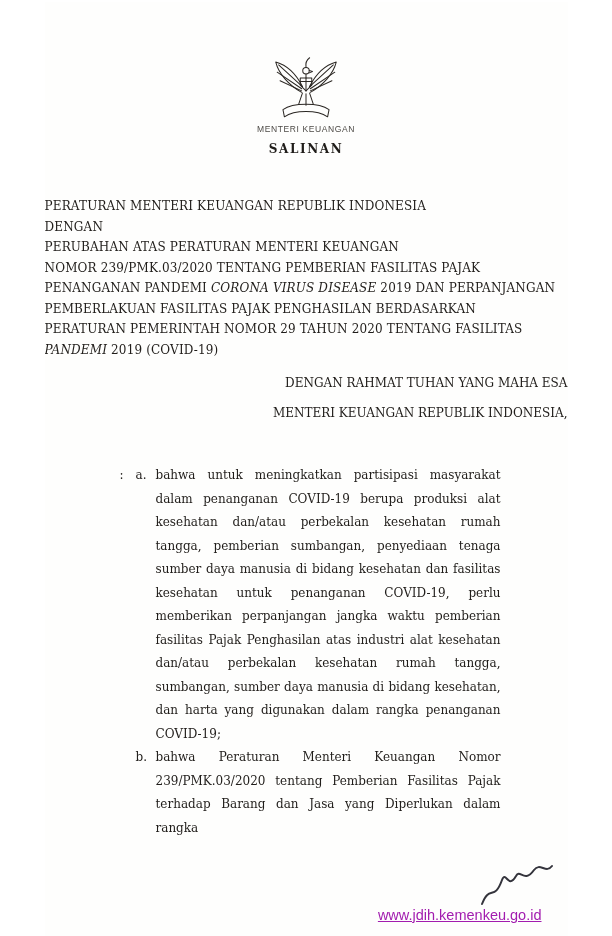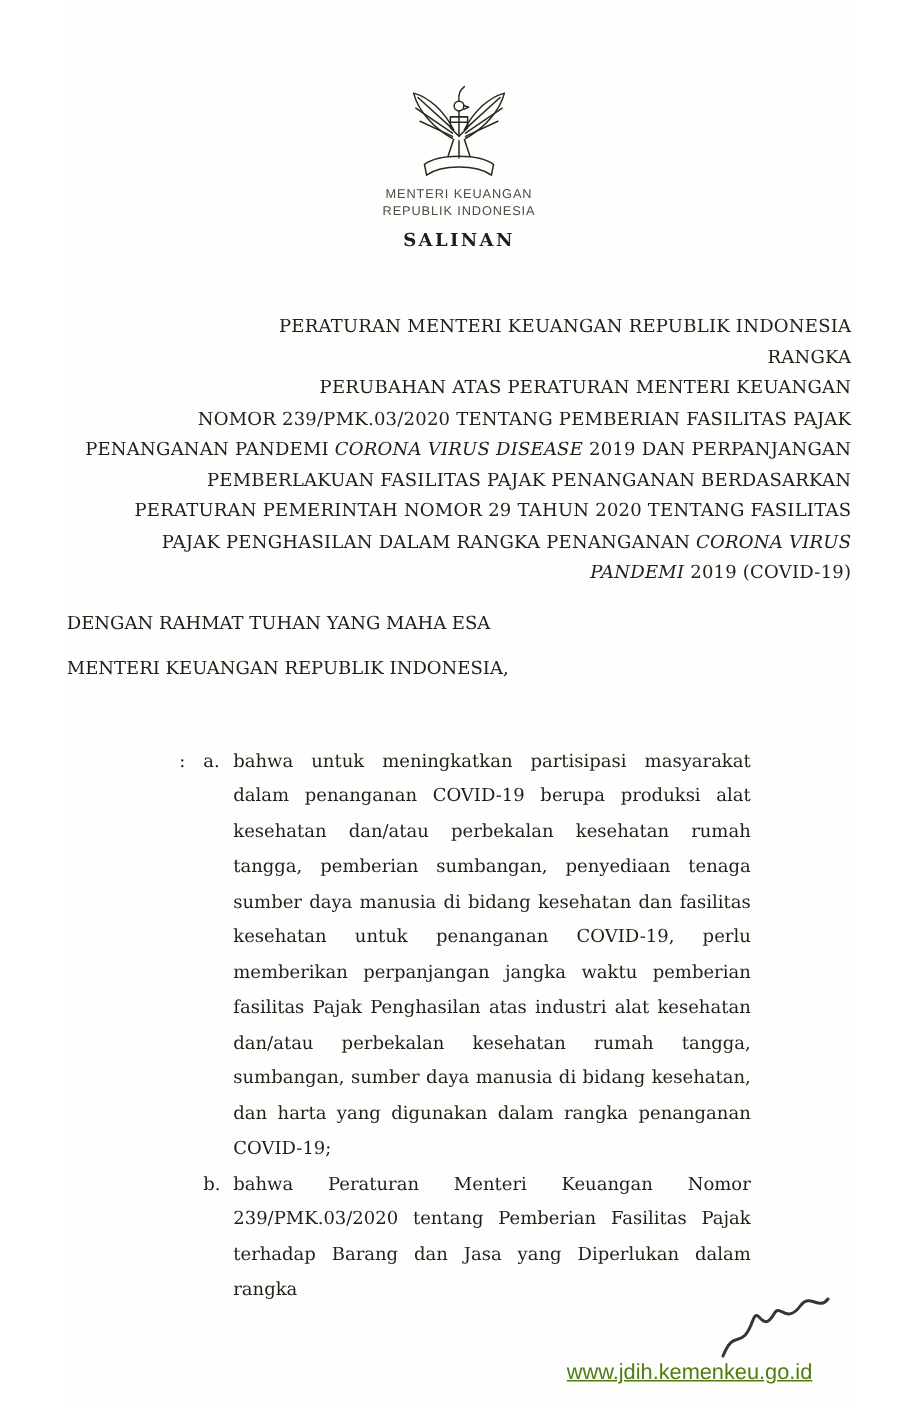--- a/index.html
+++ b/index.html
@@ -21,29 +21,29 @@
     font-size:8.5px; line-height:11px;
     letter-spacing:0.6px; color:#4d4a46;
   }
   .salinan {
     margin-top:7px;
     font-size:12px; font-weight:bold; letter-spacing:1.6px;
   }
   
   .title-block {
     margin-top:40px;
-    text-align:right;
+    text-align:left;
     font-size:12px; line-height:20.5px;
     letter-spacing:0.15px;
   }
   .title-line { white-space:pre; }
   .title-line em { font-style:italic; }
   
   .invocation, .issuer {
-    text-align:left; margin:0;
+    text-align:right; margin:0;
     font-size:12px;
   }
   .invocation { margin-top:16px; }
   .issuer { margin-top:16px; }
   
   .considering {
     display:flex;
     margin-top:44px;
     padding:0 67px 0 75px;
     font-size:12px; line-height:23.5px;
@@ -53,21 +53,21 @@
   .block-items { flex:1; min-width:0; }
   .item { display:flex; }
   .item-marker { width:20px; flex:none; }
   .item-text { flex:1; margin:0; text-align:justify; }
   .item-b .item-text { text-align-last:justify; }
   
   .footer-link {
     position:absolute; right:26px; bottom:15px;
     font-family:"Liberation Sans", sans-serif;
     font-size:14.5px;
-    color:#4d7c0f;
+    color:#a21caf;
     text-decoration:underline;
     white-space:nowrap;
   }
   .paraph {
     position:absolute; right:12px; bottom:24px;
     pointer-events:none;
   }
 </style>
 </head>
 <body>
@@ -97,33 +97,31 @@
           <path d="M42 36 H58 V46 L50 54 L42 46 Z"></path>
           <path d="M42 41 H58 M50 36 V54"></path>
 
           <path d="M45 57 L40 72 M50 58 L50 74 M55 57 L60 72"></path>
 
           <path d="M18 80 C32 70 68 70 82 80 L80 90 C66 80 34 80 20 90 Z"></path>
         </g>
       </svg>
     </div>
     <div class="ministry-line">MENTERI KEUANGAN</div>
-    <div class="ministry-line">REPUBLIK INDONESIA</div>
     <div class="salinan">SALINAN</div>
   </div>
 
   <div class="title-block">
     <div class="title-line"><span>PERATURAN MENTERI KEUANGAN REPUBLIK INDONESIA</span></div>
-    <div class="title-line"><span>RANGKA</span></div>
+    <div class="title-line"><span>DENGAN</span></div>
     <div class="title-line"><span>PERUBAHAN ATAS PERATURAN MENTERI KEUANGAN</span></div>
     <div class="title-line"><span>NOMOR 239/PMK.03/2020 TENTANG PEMBERIAN FASILITAS PAJAK</span></div>
     <div class="title-line"><span>PENANGANAN PANDEMI </span><em>CORONA VIRUS DISEASE</em><span> 2019 DAN PERPANJANGAN</span></div>
-    <div class="title-line"><span>PEMBERLAKUAN FASILITAS PAJAK PENANGANAN BERDASARKAN</span></div>
+    <div class="title-line"><span>PEMBERLAKUAN FASILITAS PAJAK PENGHASILAN BERDASARKAN</span></div>
     <div class="title-line"><span>PERATURAN PEMERINTAH NOMOR 29 TAHUN 2020 TENTANG FASILITAS</span></div>
-    <div class="title-line"><span>PAJAK PENGHASILAN DALAM RANGKA PENANGANAN </span><em>CORONA VIRUS</em></div>
     <div class="title-line"><em>PANDEMI</em><span> 2019 (COVID-19)</span></div>
   </div>
 
   <p class="invocation">DENGAN RAHMAT TUHAN YANG MAHA ESA</p>
   <p class="issuer">MENTERI KEUANGAN REPUBLIK INDONESIA,</p>
 
   <div class="considering">
     <div class="block-colon">:</div>
     <div class="block-items">
       <div class="item item-a">

